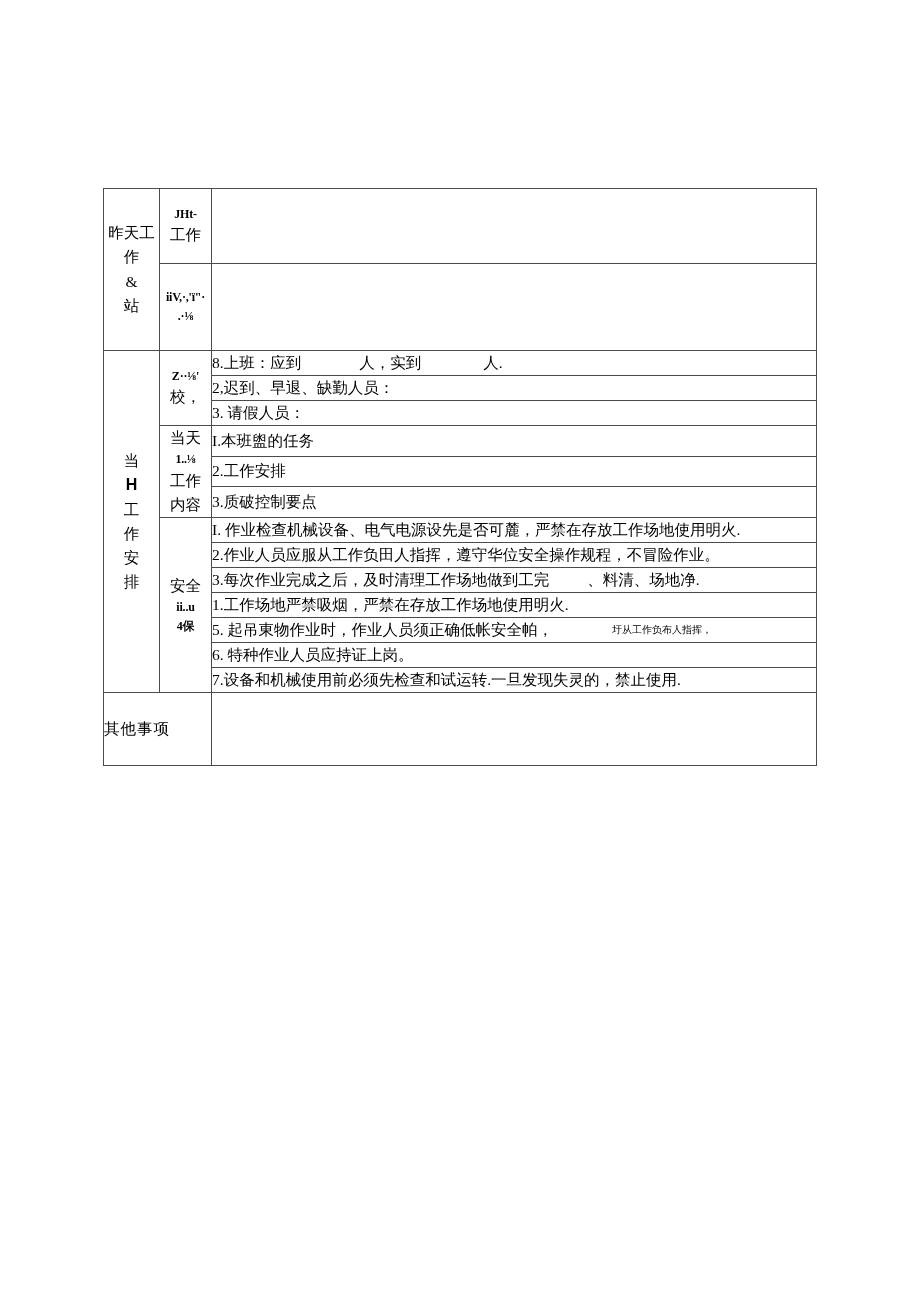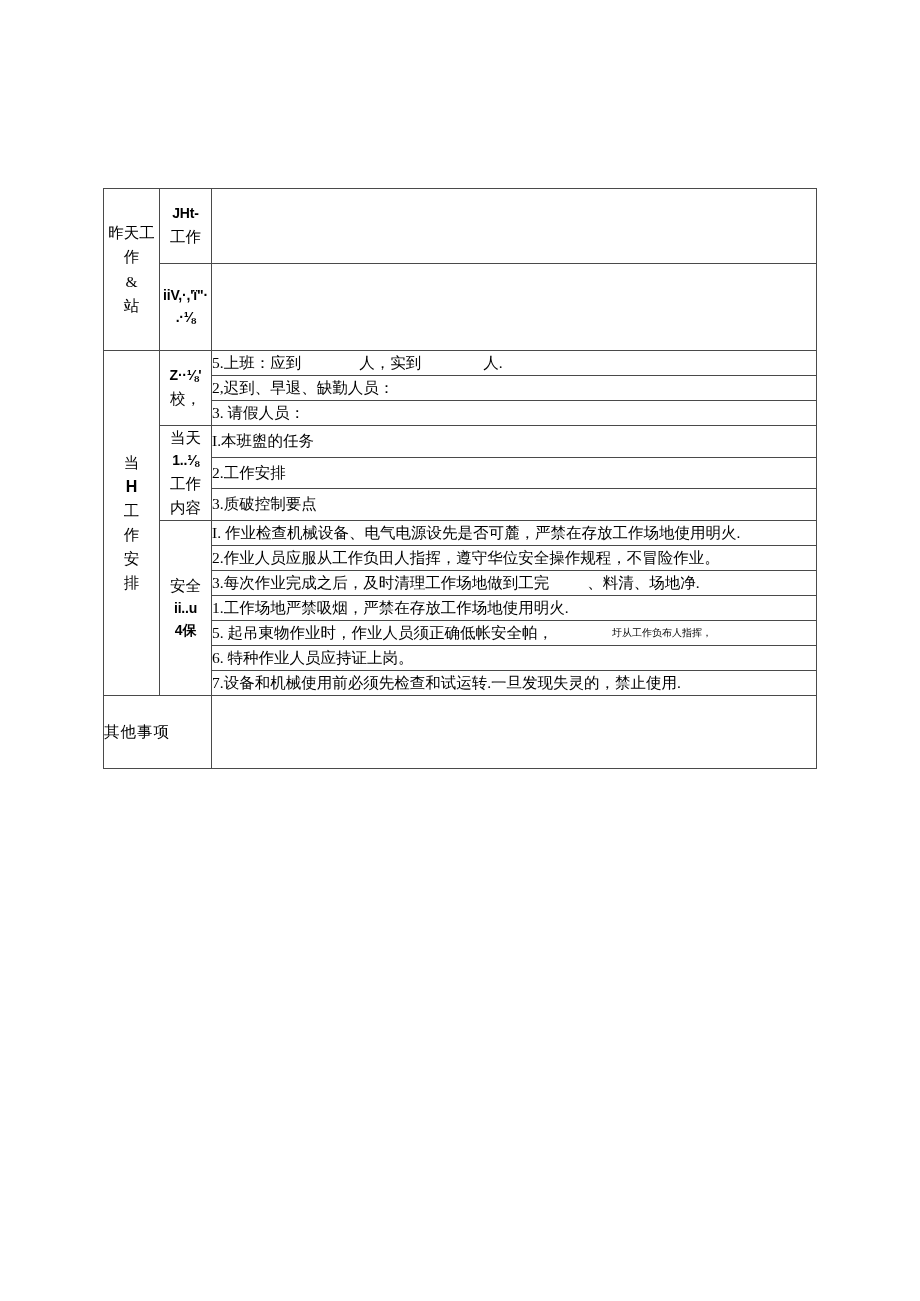--- a/index.html
+++ b/index.html
@@ -61,23 +61,23 @@
 
   
   .mlabel {
     text-align: center;
     padding: 8px 2px;
     font-size: 15.5px;
     line-height: 1.85;
   }
   .mlabel .ln { display: block; white-space: nowrap; }
   .mlabel .lat {
-    font-family: Liberation Sans, sans-serif;
+    font-family: Liberation Serif, serif;
     font-weight: bold;
-    font-size: 14px;
+    font-size: 12px;
     letter-spacing: -0.2px;
   }
 
   
   .content {
     padding: 9px 4px 9px 5px;
     font-size: 15.5px;
     line-height: 1.6;
     text-align: left;
   }
@@ -150,21 +150,21 @@
             <span class="ln">工</span>
             <span class="ln">作</span>
             <span class="ln">安</span>
             <span class="ln">排</span>
           </td>
           <td class="mlabel" rowspan="3">
             <span class="ln lat">Z··⅛'</span>
             <span class="ln">校，</span>
           </td>
           <td class="content">
-            <span>5.上班：应到</span><span class="gap-s"></span><span>人，实到</span><span class="gap-m"></span><span>人.</span>
+            <span>8.上班：应到</span><span class="gap-s"></span><span>人，实到</span><span class="gap-m"></span><span>人.</span>
           </td>
         </tr>
         <tr>
           <td class="content">2,迟到、早退、缺勤人员：</td>
         </tr>
         <tr>
           <td class="content">3. 请假人员：</td>
         </tr>
 
         <tr>

